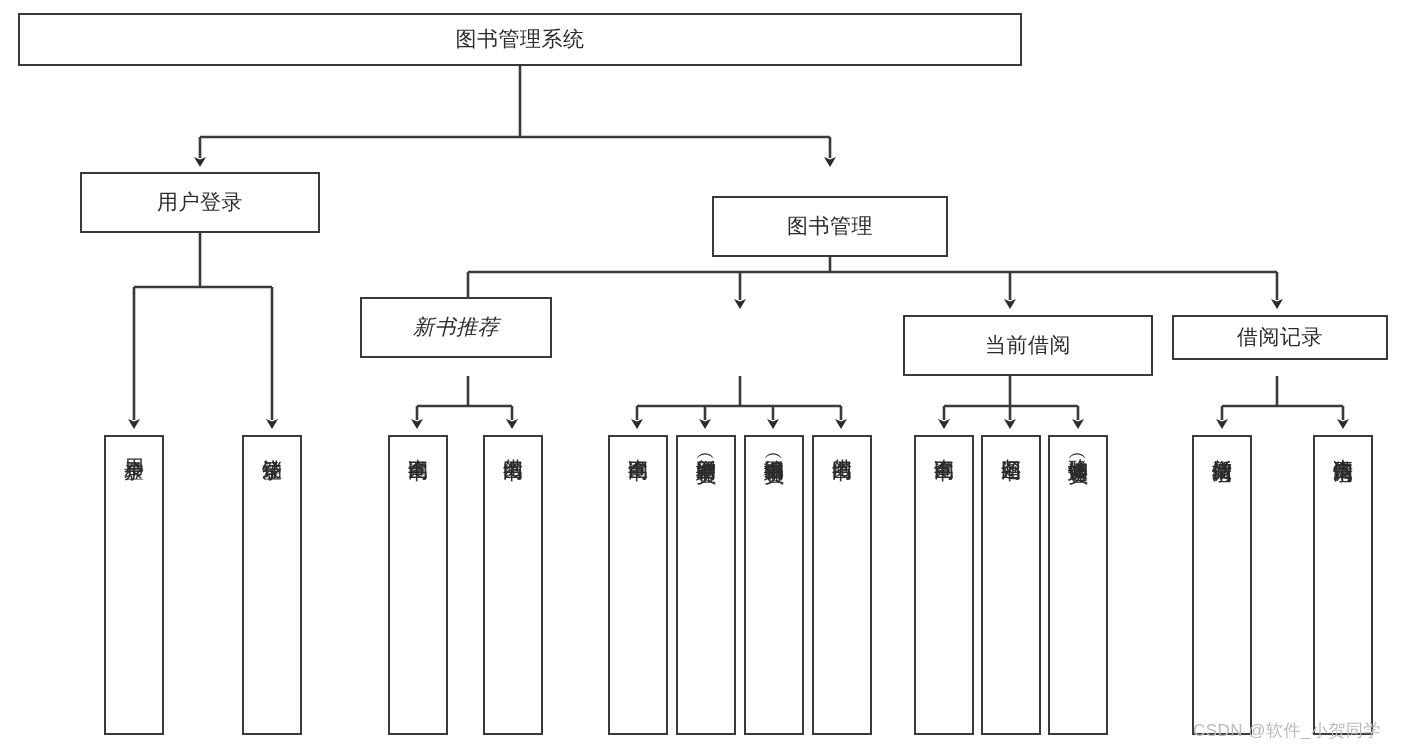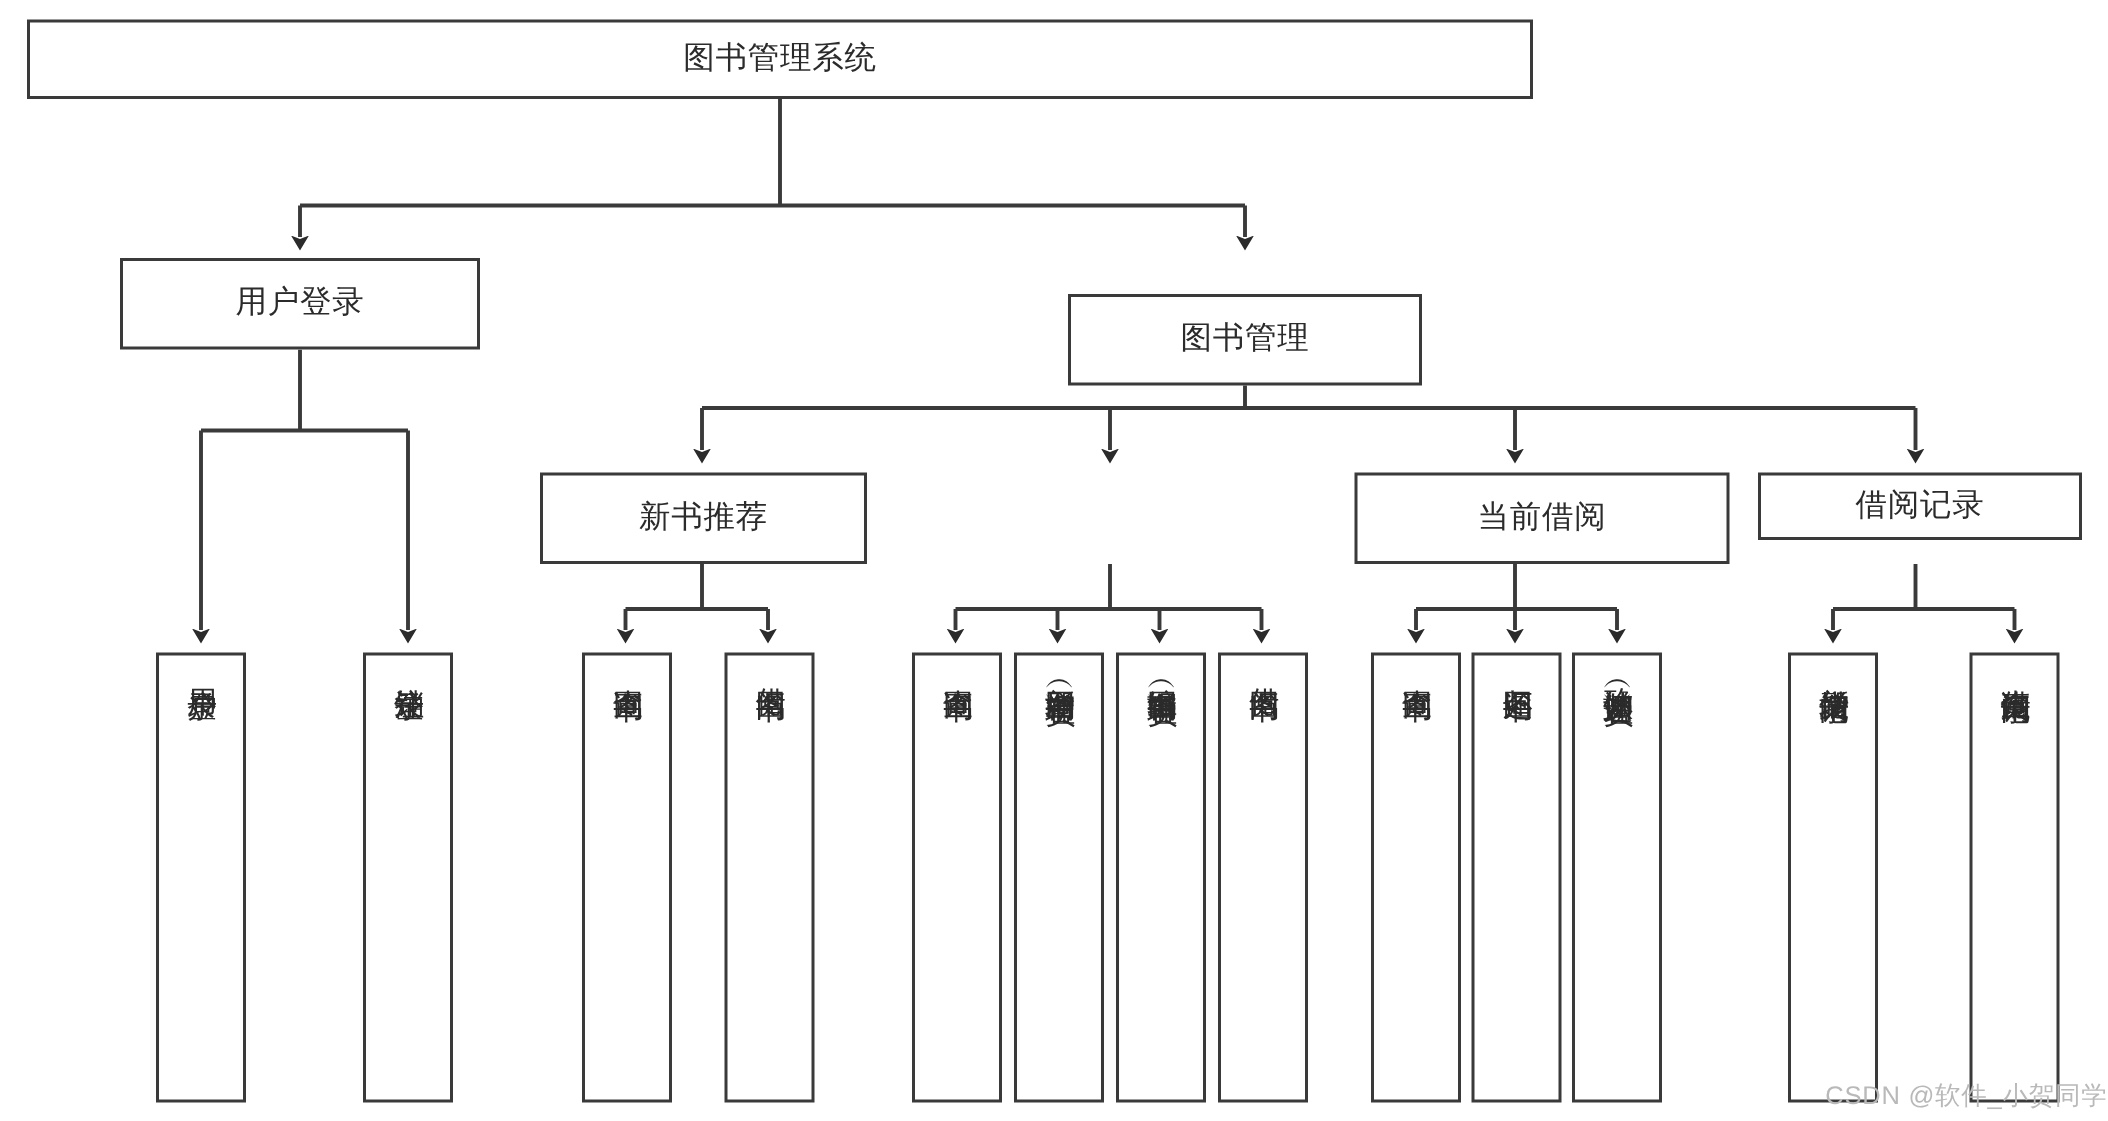--- a/index.html
+++ b/index.html
@@ -54,21 +54,21 @@
   .node.vertical .label {
     writing-mode: vertical-rl;
     text-orientation: upright;
     font-size: 20px;
     line-height: 1.14;
     letter-spacing: 1px;
     white-space: nowrap;
   }
   #watermark {
     position: absolute;
-    right: 0;
+    right: 24px;
     bottom: 5px;
     font-size: 17px;
     color: #b9b9b9;
     letter-spacing: 0.5px;
     white-space: nowrap;
     pointer-events: none;
   }
 </style>
 </head>
 <body>
@@ -129,21 +129,21 @@
     <span class="label">图书管理系统</span>
   </div>
 
   <div class="node horizontal" style="left:80px; top:172px; width:240px; height:61px;">
     <span class="label">用户登录</span>
   </div>
   <div class="node horizontal" style="left:712px; top:172px; width:236px; height:61px;margin-top:24px;">
     <span class="label">图书管理</span>
   </div>
 
-  <div class="node horizontal" style="left:360px; top:315px; width:218px; height:61px;">
+  <div class="node horizontal" style="left:360px; top:297px; width:192px; height:61px;font-style:italic;">
     <span class="label">新书推荐</span>
   </div>
   <div class="node horizontal" style="left:903px; top:315px; width:250px; height:61px;">
     <span class="label">当前借阅</span>
   </div>
   <div class="node horizontal" style="left:1172px; top:315px; width:216px; height:45px;">
     <span class="label">借阅记录</span>
   </div>
 
   <div class="node vertical" style="left:104px; top:435px; width:60px; height:300px;">

